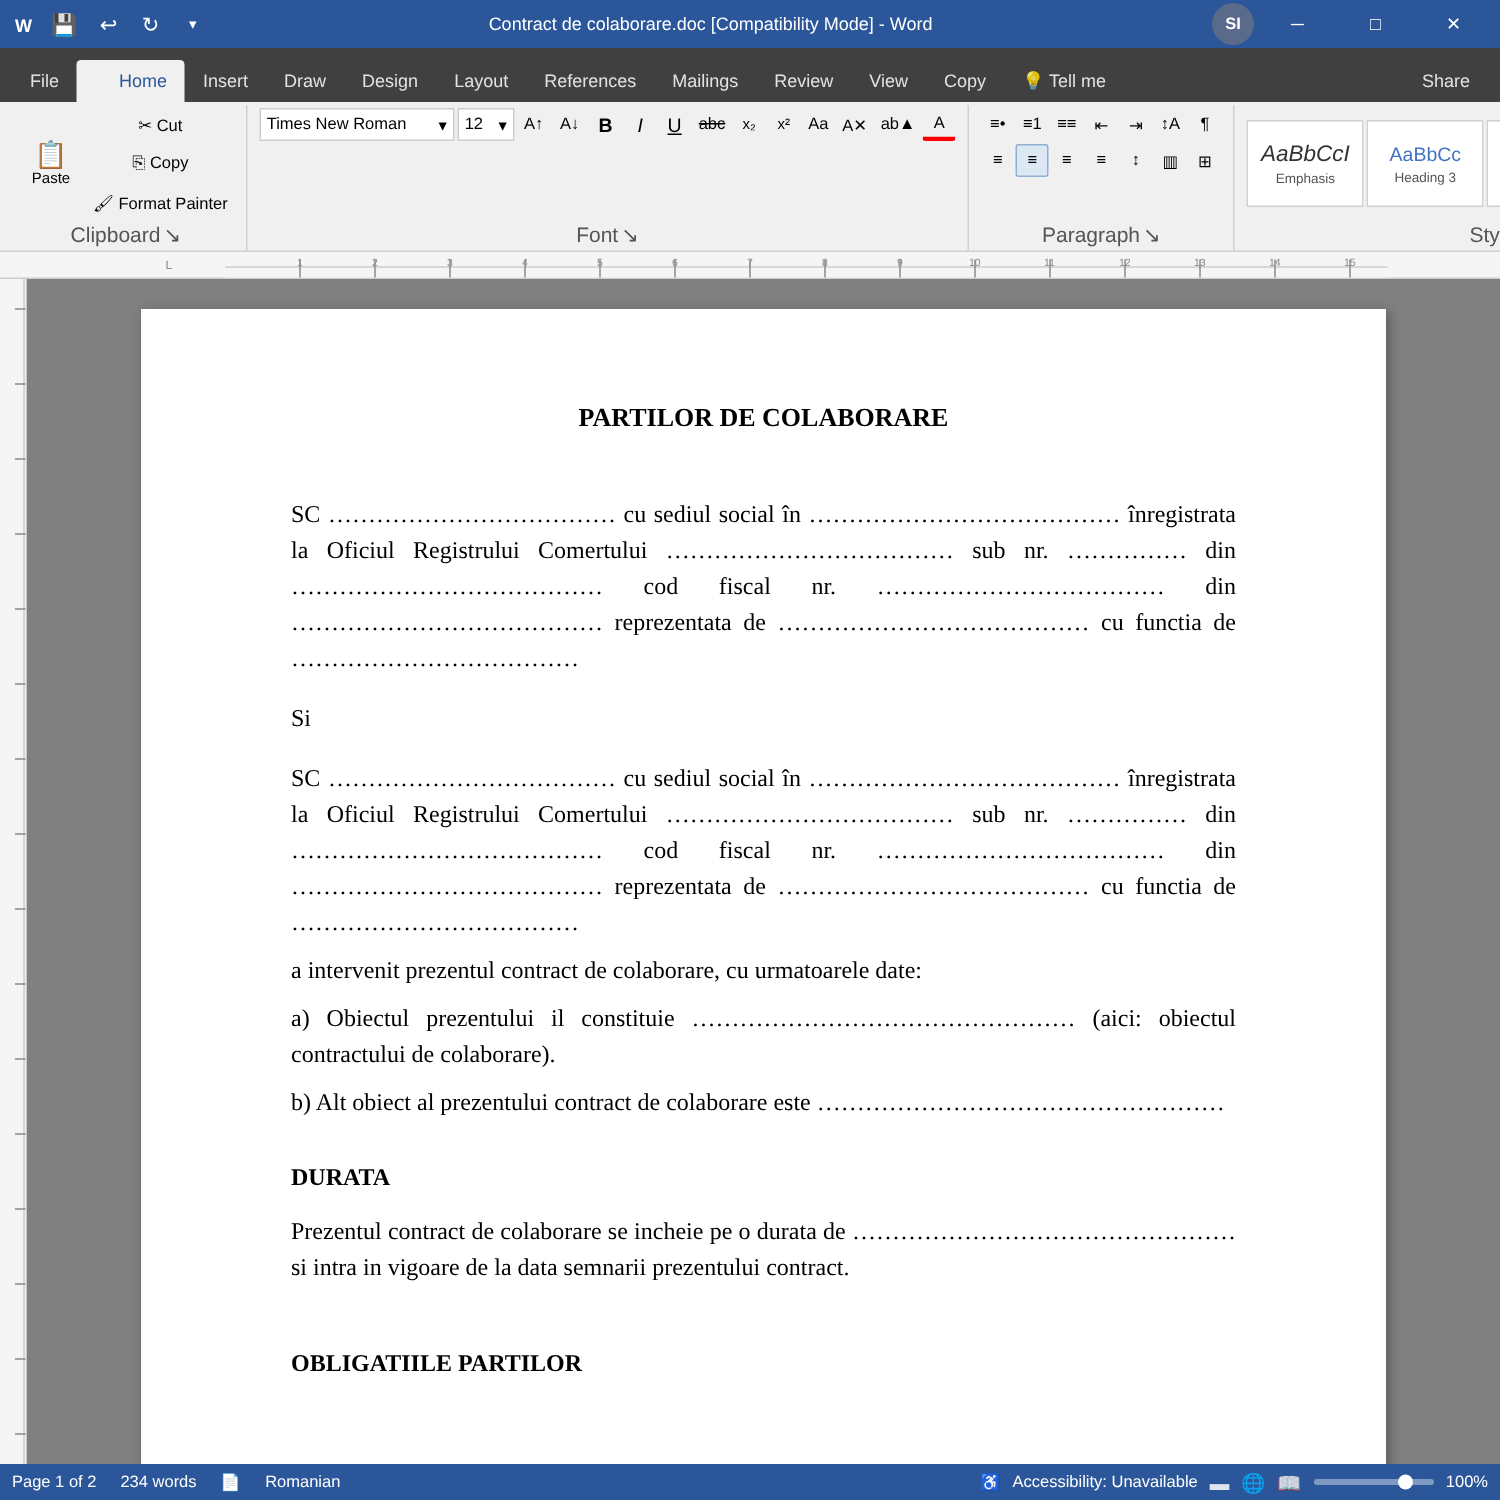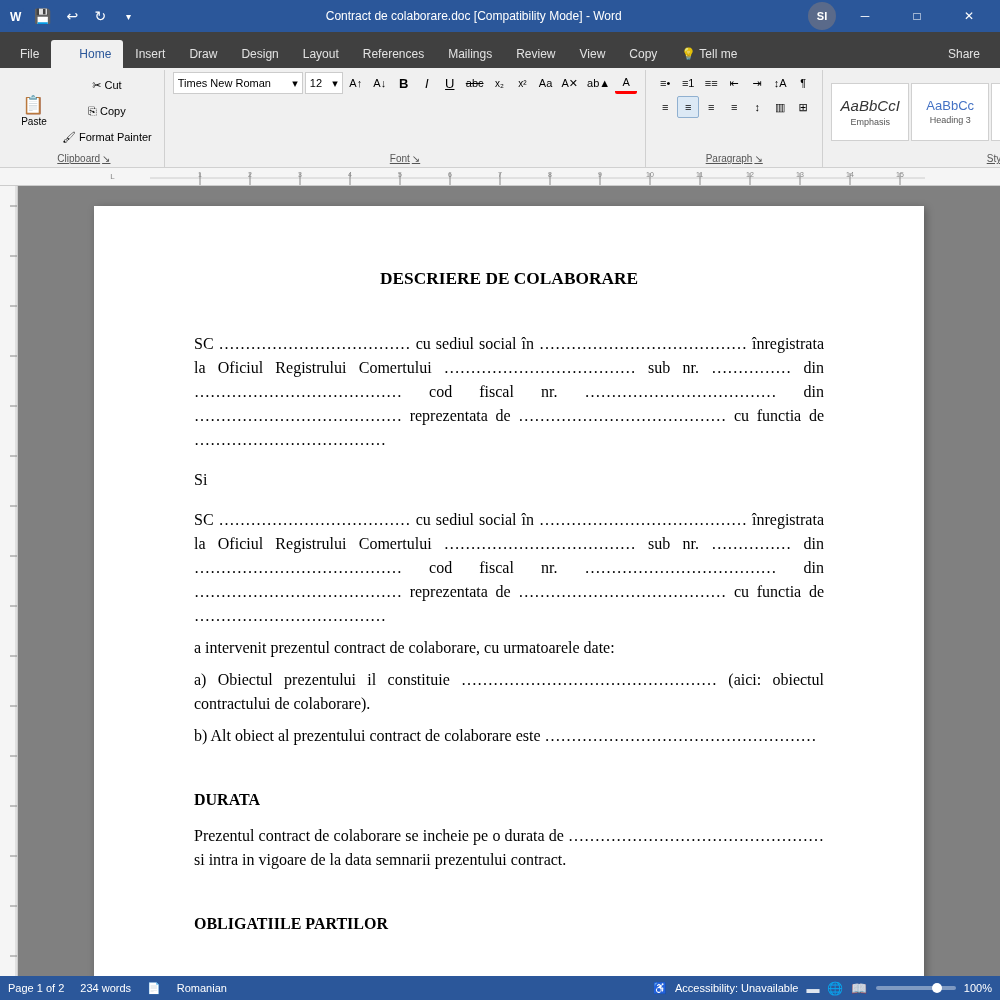--- a/index.html
+++ b/index.html
@@ -57,28 +57,27 @@
       display: flex;
       flex-direction: column;
       border-right: 1px solid #d0d0d0;
       padding: 2px 8px 0 8px;
       min-width: fit-content;
     }
     .ribbon-section:last-child { border-right: none; }
     .ribbon-section-content { display: flex; align-items: center; flex: 1; gap: 2px; }
     .ribbon-section-label {
       text-align: center;
-      font-size: 10px;
+      font-size: 14px;
       color: #555;
       padding: 2px 0 3px 0;
       display: flex;
       align-items: center;
       justify-content: center;
       gap: 2px;
-      text-decoration: underline;
     }
     .ribbon-btn {
       display: flex;
       flex-direction: column;
       align-items: center;
       justify-content: center;
       padding: 2px 6px;
       cursor: pointer;
       border-radius: 3px;
       font-size: 10px;
@@ -500,36 +499,36 @@
       <line x1="10" y1="620" x2="18" y2="620" stroke="#888" stroke-width="1"></line>
       <line x1="10" y1="670" x2="18" y2="670" stroke="#888" stroke-width="1"></line>
       <line x1="10" y1="720" x2="18" y2="720" stroke="#888" stroke-width="1"></line>
       <line x1="10" y1="770" x2="18" y2="770" stroke="#888" stroke-width="1"></line>
     </svg>
   </div>
 
   <div class="doc-area">
     <div class="doc-page">
 
-      <div class="doc-title">DESCRIERE DE COLABORARE</div>
+      <div class="doc-title">PARTILOR DE COLABORARE</div>
 
       <div class="doc-para">SC ……………………………… cu sediul social în ………………………………… înregistrata la Oficiul Registrului Comertului ……………………………… sub nr. …………… din ………………………………… cod fiscal nr. ……………………………… din ………………………………… reprezentata de ………………………………… cu functia de ………………………………</div>
 
       <div class="doc-si">Si</div>
 
       <div class="doc-para">SC ……………………………… cu sediul social în ………………………………… înregistrata la Oficiul Registrului Comertului ……………………………… sub nr. …………… din ………………………………… cod fiscal nr. ……………………………… din ………………………………… reprezentata de ………………………………… cu functia de ………………………………</div>
 
       <div class="doc-para">a intervenit prezentul contract de colaborare, cu urmatoarele date:</div>
 
 
       <div class="doc-para">a)  Obiectul prezentului il constituie ………………………………………… (aici: obiectul contractului de colaborare).</div>
 
       <div class="doc-para">b)  Alt obiect al prezentului contract de colaborare este ……………………………………………</div>
 
-      <div class="doc-section-title" style="margin-top:40px;">DURATA</div>
+      <div class="doc-section-title" style="margin-top:26px;">DURATA</div>
 
       <div class="doc-para">Prezentul contract de colaborare se incheie pe o durata de ………………………………………… si intra in vigoare de la data semnarii prezentului contract.</div>
 
       <div class="doc-section-title" style="margin-top:40px;">OBLIGATIILE PARTILOR</div>
 
     </div>
   </div>
 </div>
 
 <div class="status-bar">

